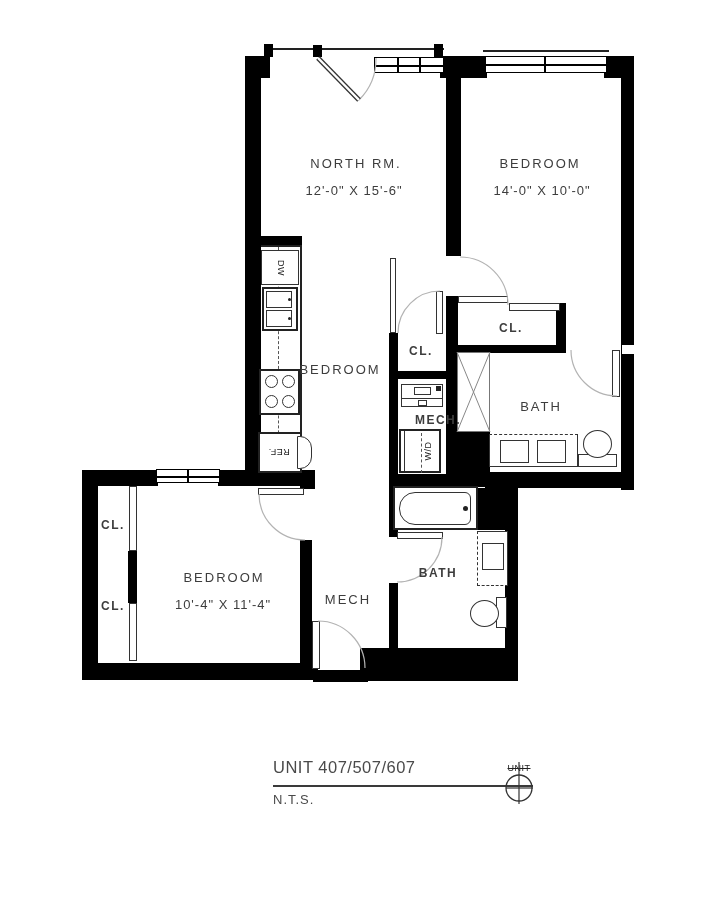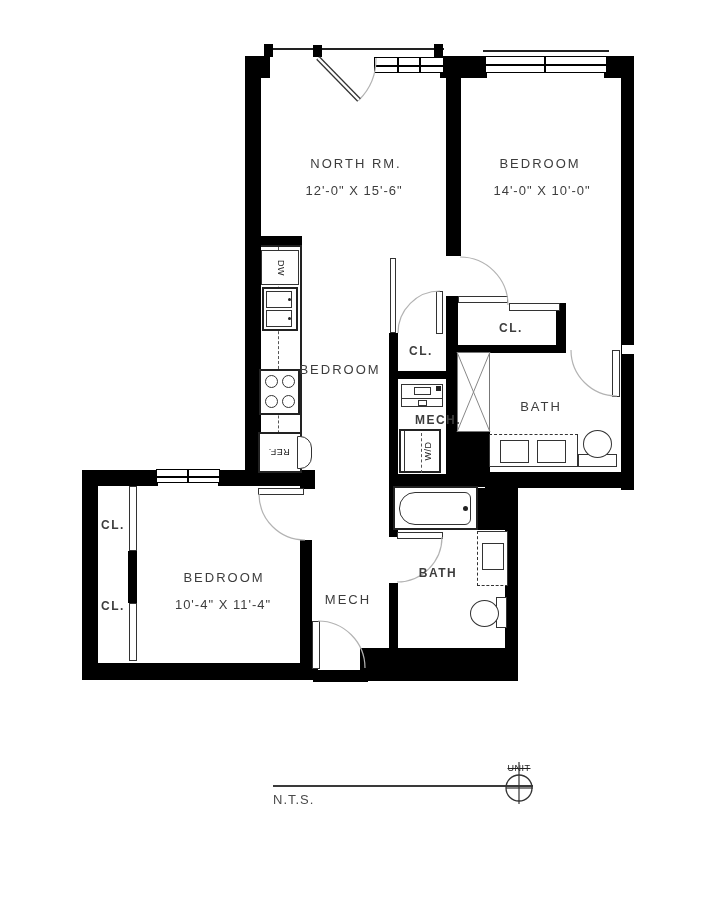--- a/index.html
+++ b/index.html
@@ -190,20 +190,21 @@
 
   <div class="lbl small" style="left:113px;top:525px;">CL.</div>
   <div class="lbl small" style="left:113px;top:606px;">CL.</div>
 
   <div class="lbl" style="left:224px;top:577px;">BEDROOM</div>
   <div class="lbl dims" style="left:223px;top:604px;">10'-4" X 11'-4"</div>
 
   <div class="lbl" style="left:348px;top:599px;">MECH</div>
   <div class="lbl small" style="left:438px;top:573px;">BATH</div>
 
+  <div class="title-unit">UNIT 407/507/607</div>
   <div class="title-line"></div>
   <div class="title-nts">N.T.S.</div>
 
   <div class="north-txt">UNIT</div>
   <svg class="overlay" width="719" height="900" viewBox="0 0 719 900" style="left:0;top:0;">
     <circle cx="519" cy="788" r="13" fill="none" stroke="#333" stroke-width="1.3"></circle>
     <line x1="519" y1="762" x2="519" y2="804" stroke="#333" stroke-width="1.2"></line>
     <line x1="506" y1="788" x2="533" y2="788" stroke="#333" stroke-width="1.2"></line>
   </svg>
 

